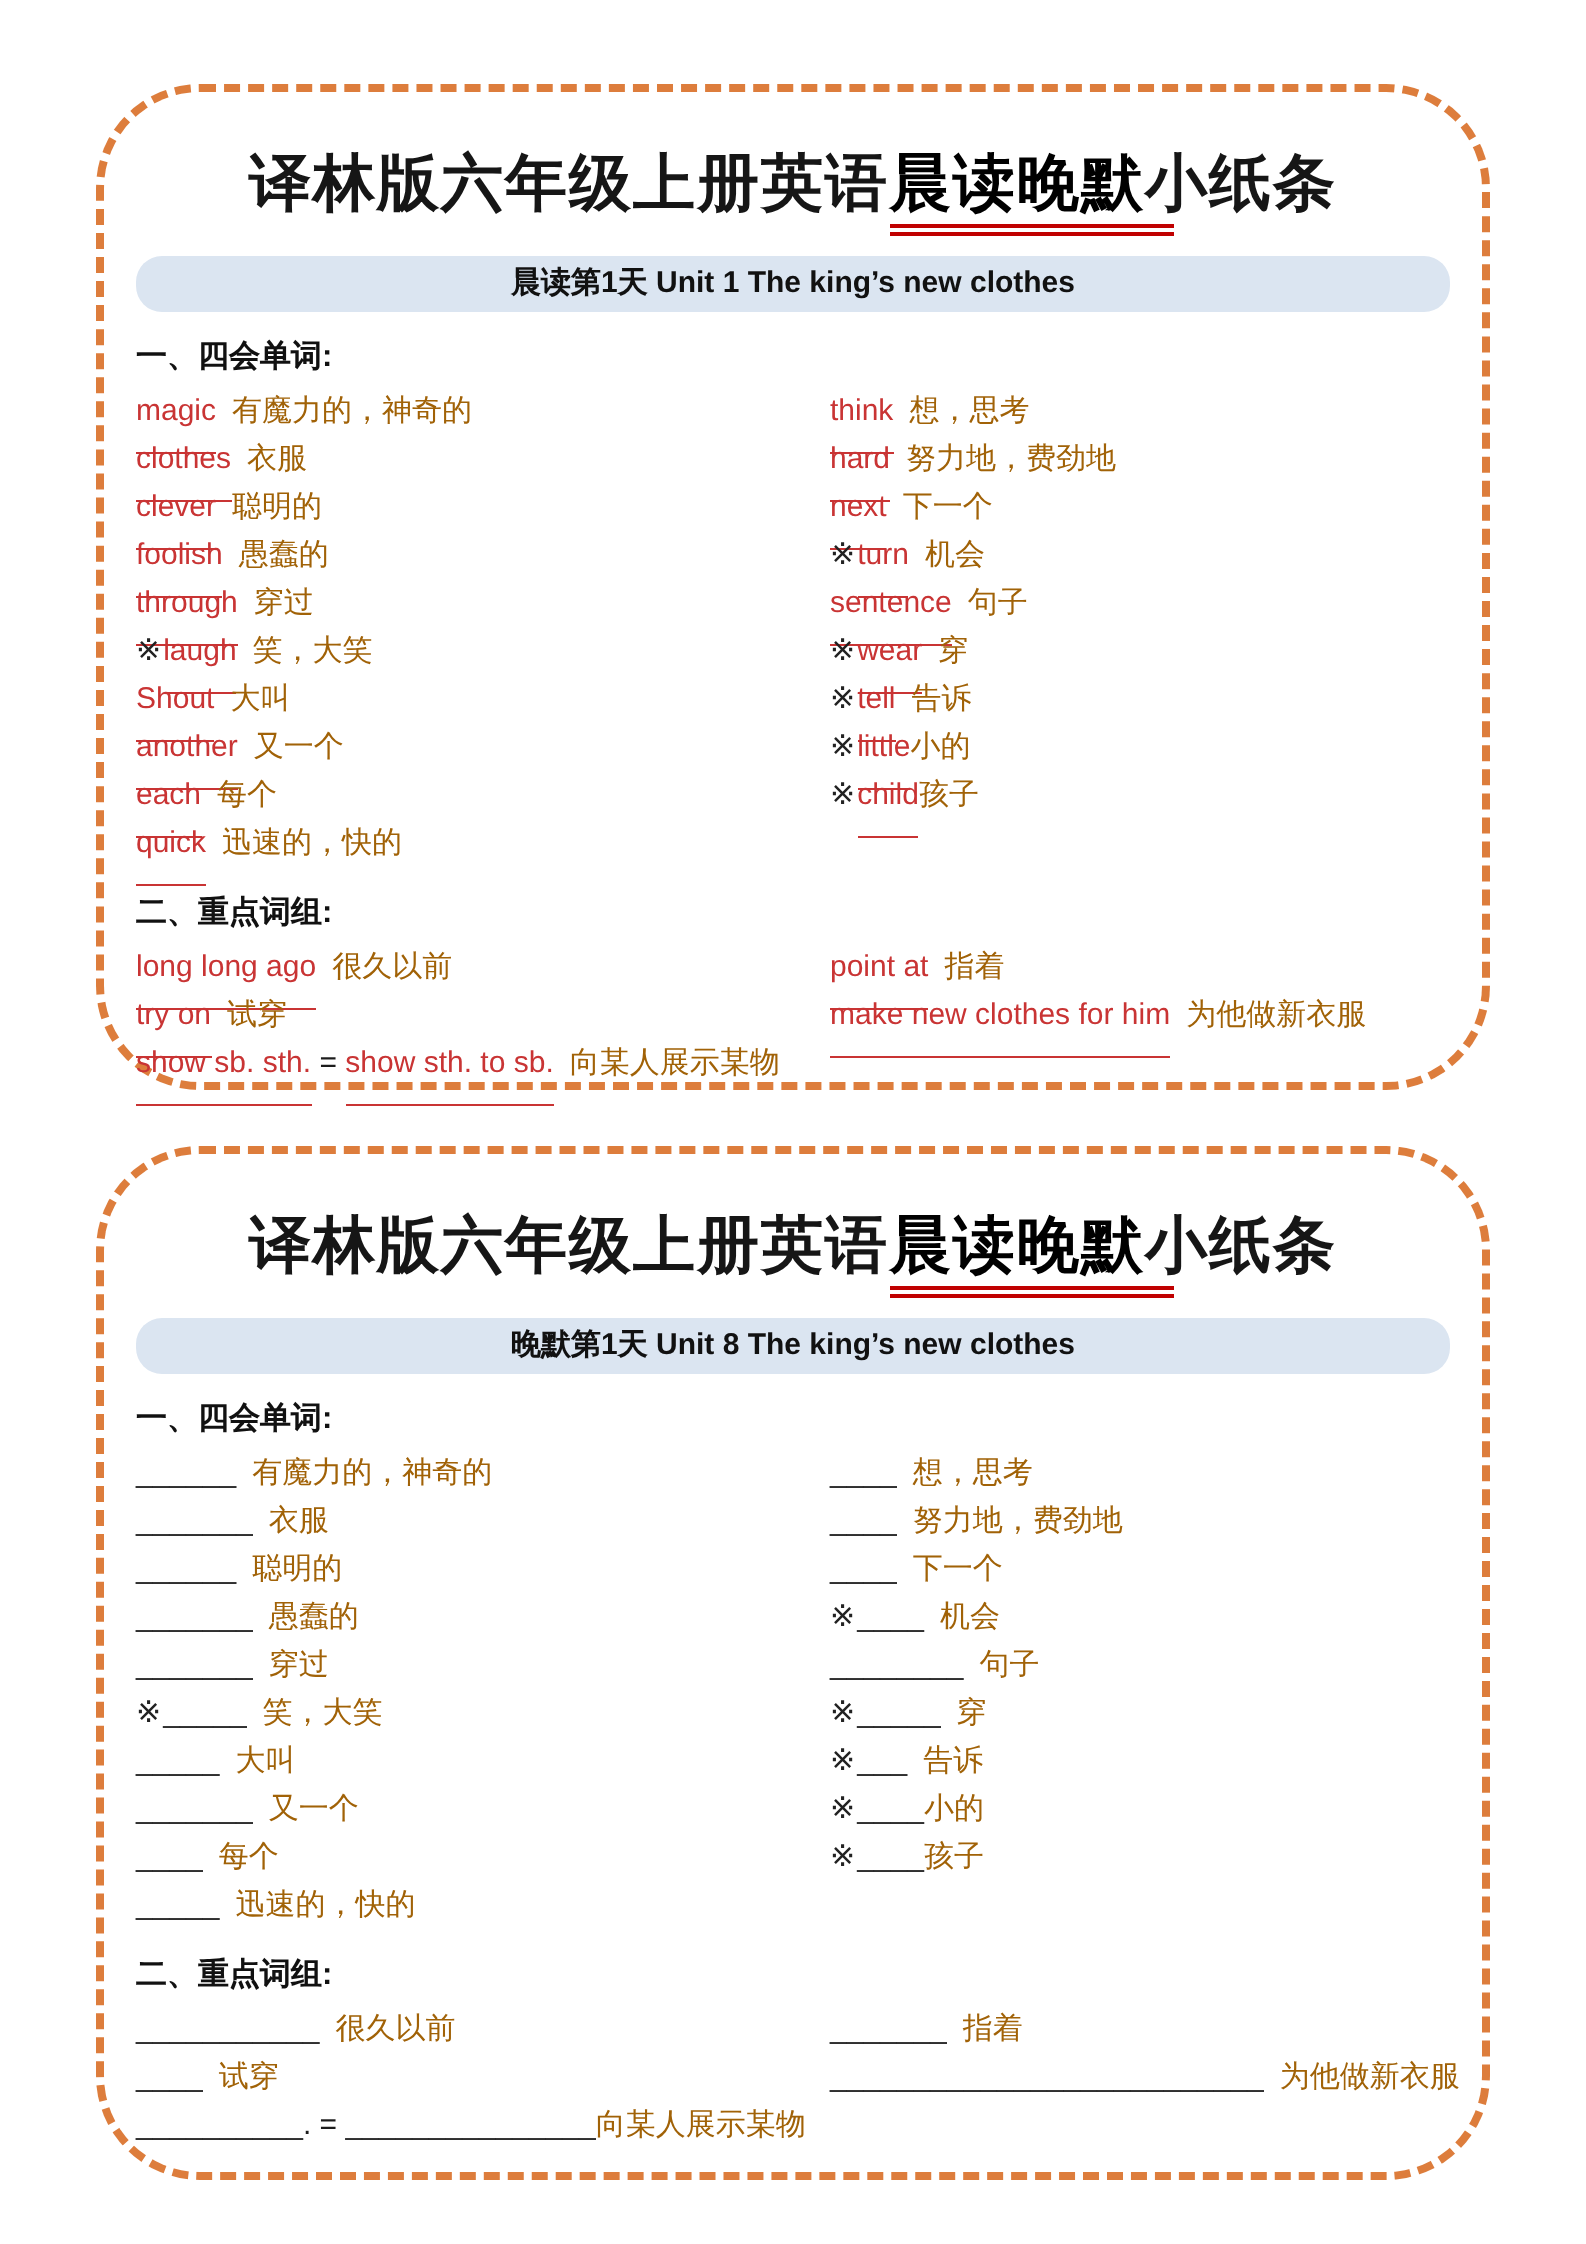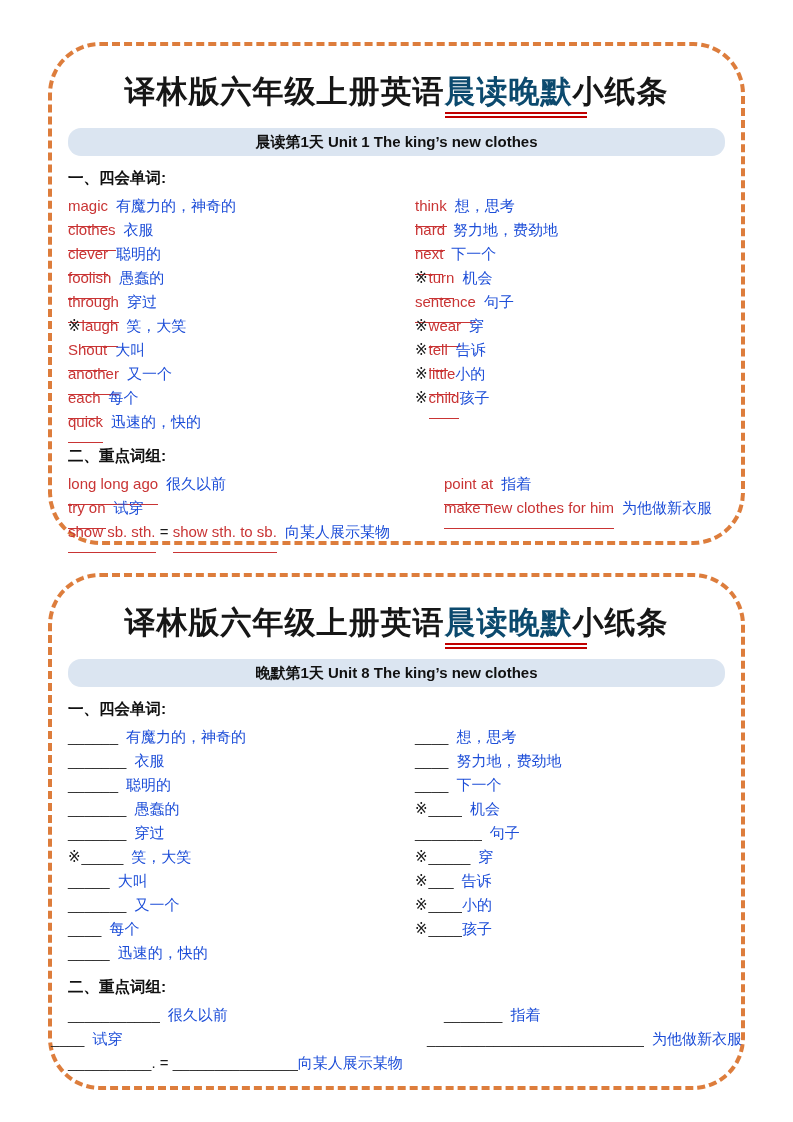--- a/index.html
+++ b/index.html
@@ -13,40 +13,40 @@
     border:4px dashed #dd7d3c;border-radius:52px;background:#fff;
   }
   #panel-0{top:42px;height:503px;}
   #panel-1{top:573px;height:517px;}
   .panel-content{padding:0 16px;}
   .title{
     text-align:center;font-size:31px;font-weight:bold;letter-spacing:1px;
     margin:25px 6px 0;color:#161616;white-space:nowrap;
   }
   .title .hl{
-    color:#0c4a6e;border-bottom:6px double #c00000;padding:0 14px 3px 0;margin-right:-14px;
+    color:#000000;border-bottom:6px double #c00000;padding:0 14px 3px 0;margin-right:-14px;
   }
   .banner{
     margin-top:15px;background:#dbe5f1;text-align:center;font-weight:bold;
     font-size:15px;height:28px;line-height:28px;color:#111;border-radius:13px;
   }
   .sec-heading{font-size:15.5px;font-weight:bold;margin:12px 0 5px;color:#111;}
   .words{display:flex;}
   .col-left{width:347px;flex:0 0 347px;}
   .col-right{flex:1;}
   .word-row{height:24px;line-height:24px;font-size:15px;white-space:nowrap;}
   .star{color:#222;margin-right:1px;}
   .panel--answer .en{color:#c93434;border-bottom:1.5px solid #c93434;padding-bottom:12px;}
   .panel--quiz .en{color:#2a2a2a;}
-  .zh{margin-left:8px;color:#1d4ed8;}
+  .zh{margin-left:8px;color:#a16207;}
   .nogap > .zh, .zh.nogap{margin-left:0;}
   .plain{color:#1c1c1c;}
-  .phrase-row{display:flex;height:24px;line-height:24px;font-size:15px;white-space:nowrap;justify-content:center;}
+  .phrase-row{display:flex;height:24px;line-height:24px;font-size:15px;white-space:nowrap;}
   .phrase-cell.left{width:347px;flex:0 0 347px;}
-  .phrase-cell.right{flex:1;margin-left:29px;}
+  .phrase-cell.right{flex:1;}
   .phrase-cell.full{flex:1;}
 </style>
 </head>
 <body>
 
 <section class="panel panel--answer" id="panel-0">
   <div class="panel-content">
     <div class="title"><span>译林版六年级上册英语</span><span class="hl">晨读晚默</span><span>小纸条</span></div>
     <div class="banner">晨读第1天 Unit 1 The king’s new clothes</div>
     <div class="sec-heading">一、四会单词:</div>

